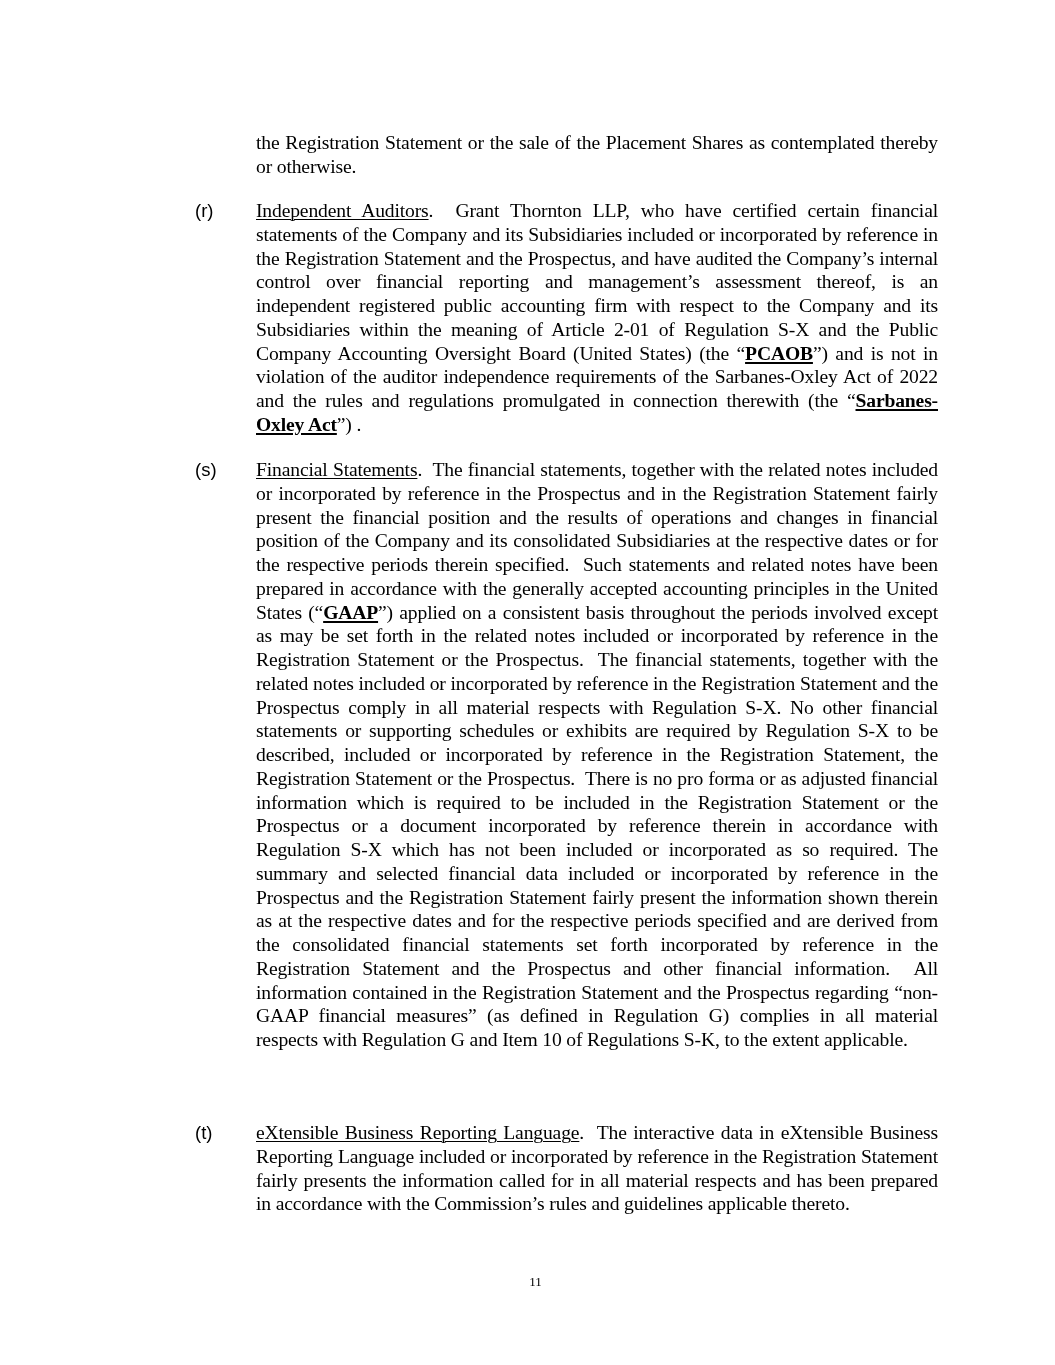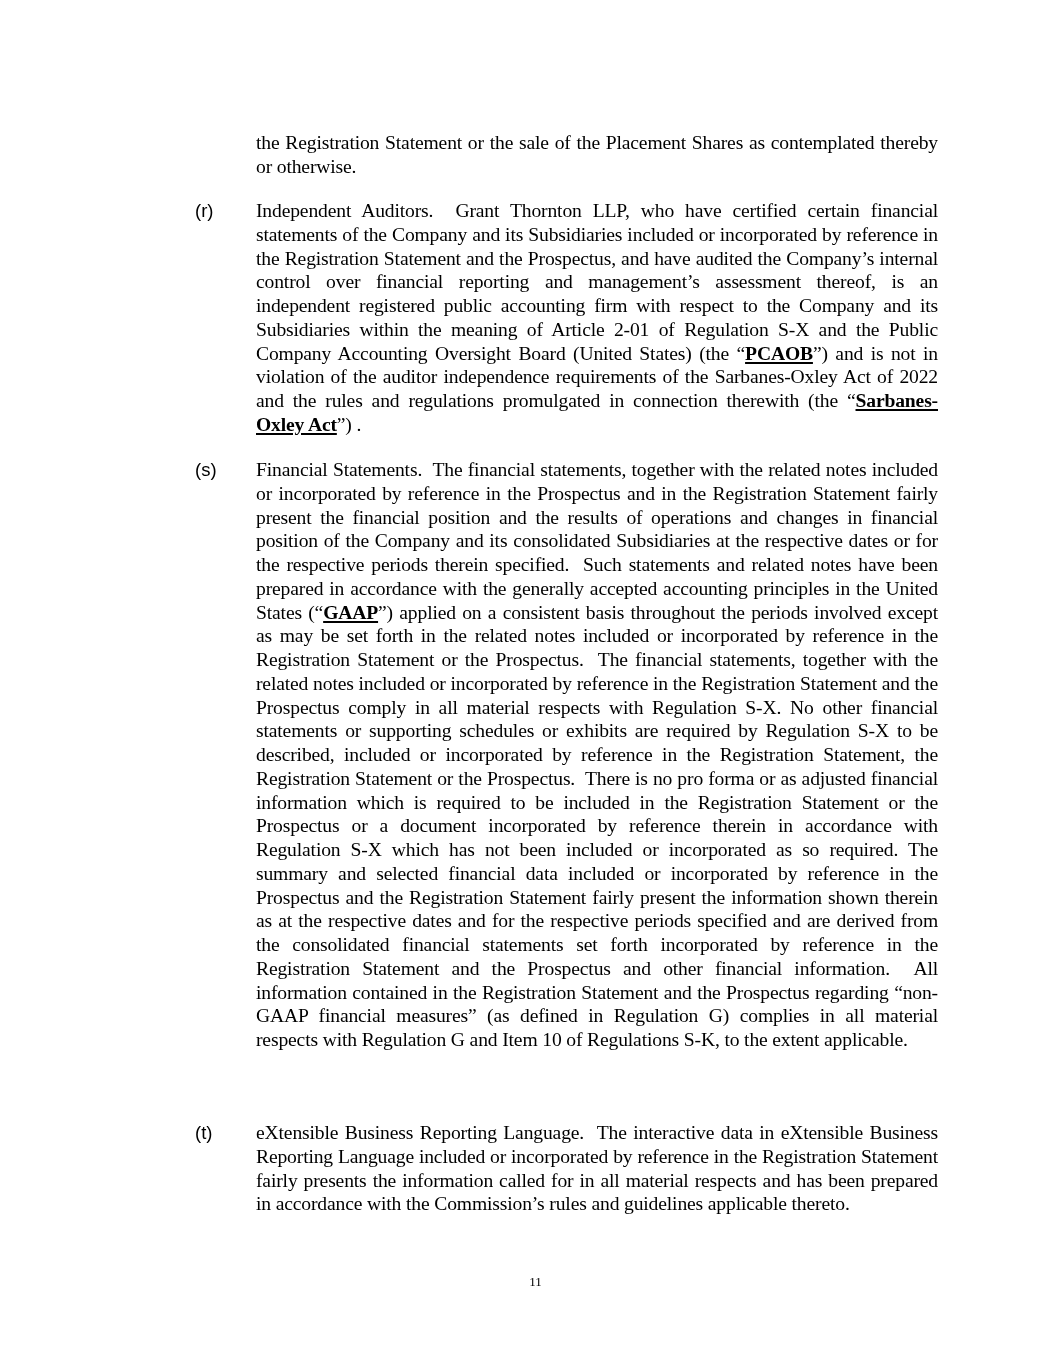--- a/index.html
+++ b/index.html
@@ -32,20 +32,21 @@
       letter-spacing: -0.15px;
     }
     .label {
       position: absolute;
       left: 187px;
       font-family: "Liberation Sans", "DejaVu Sans", sans-serif;
       font-size: 18.5px;
       line-height: 23.75px;
     }
     .heading {
+      text-decoration: underline;
       text-underline-offset: 2px;
       text-decoration-thickness: 1px;
     }
     .defined {
       font-weight: bold;
       text-decoration: underline;
       text-underline-offset: 2px;
       text-decoration-thickness: 1.5px;
       margin-top: 23px;
     }

